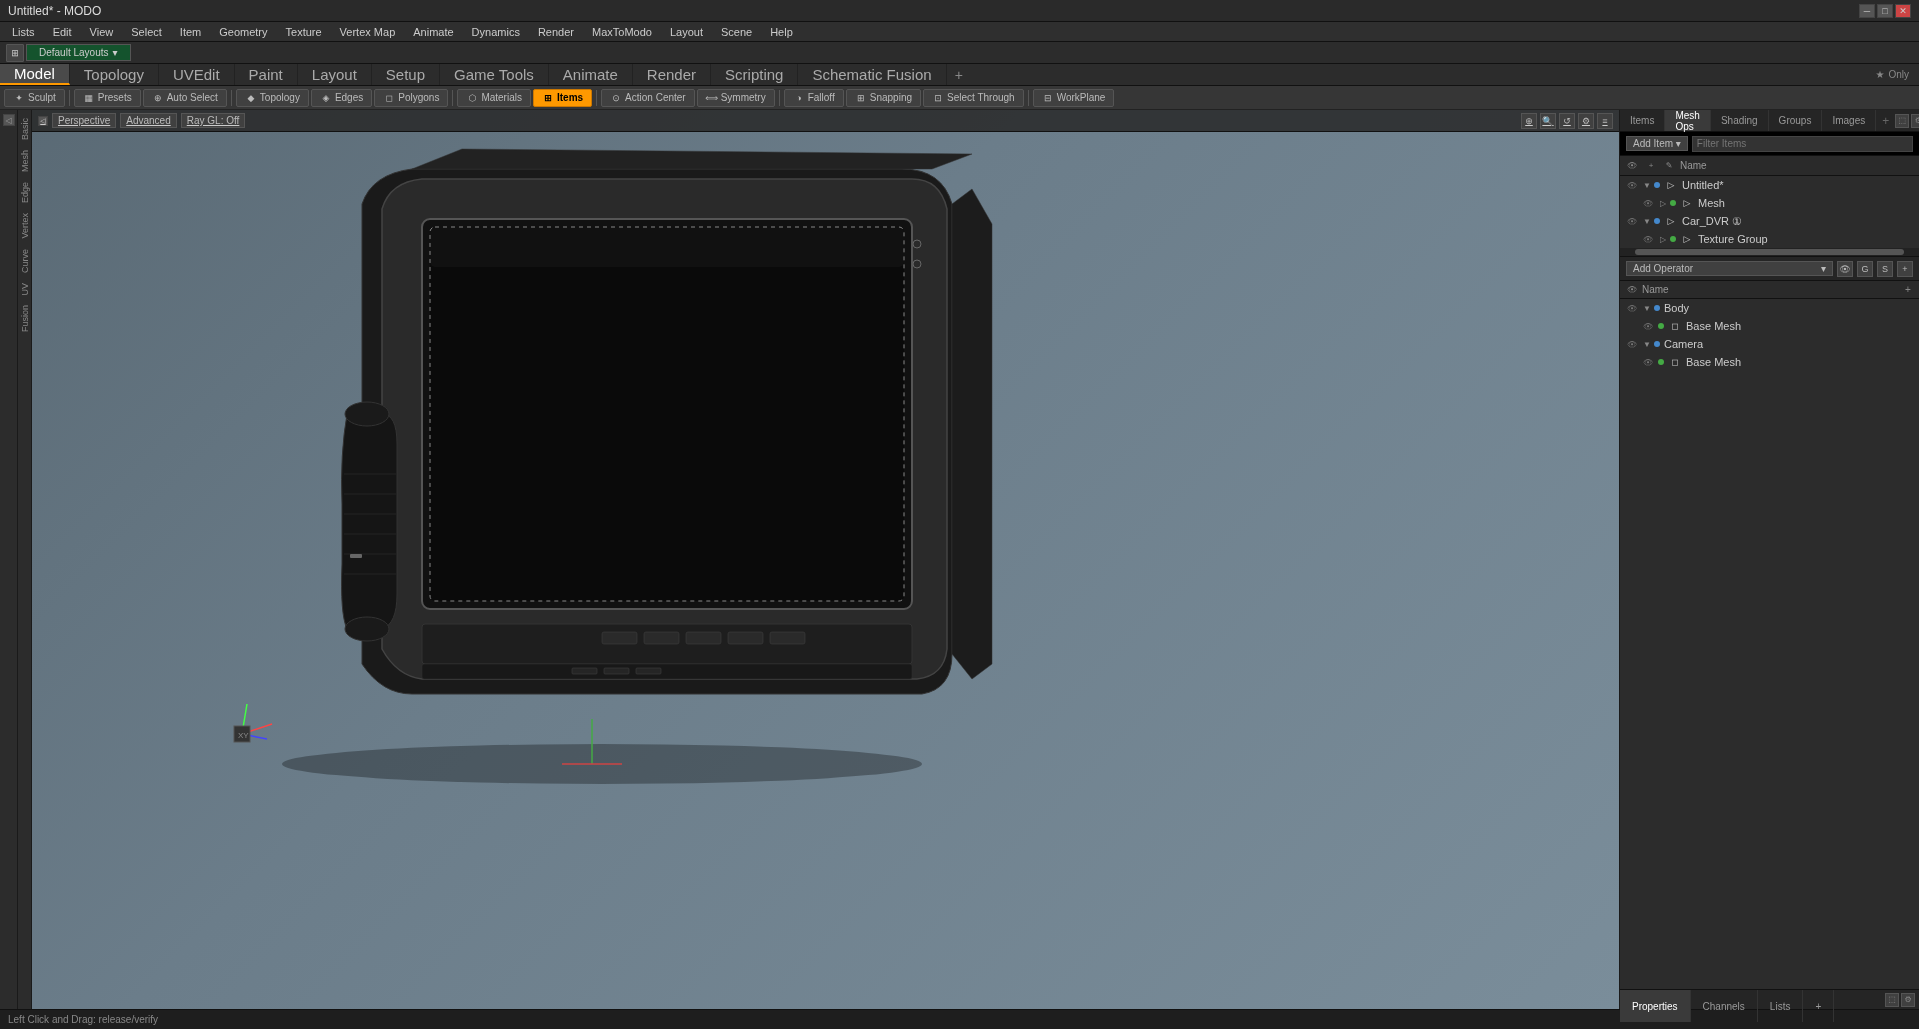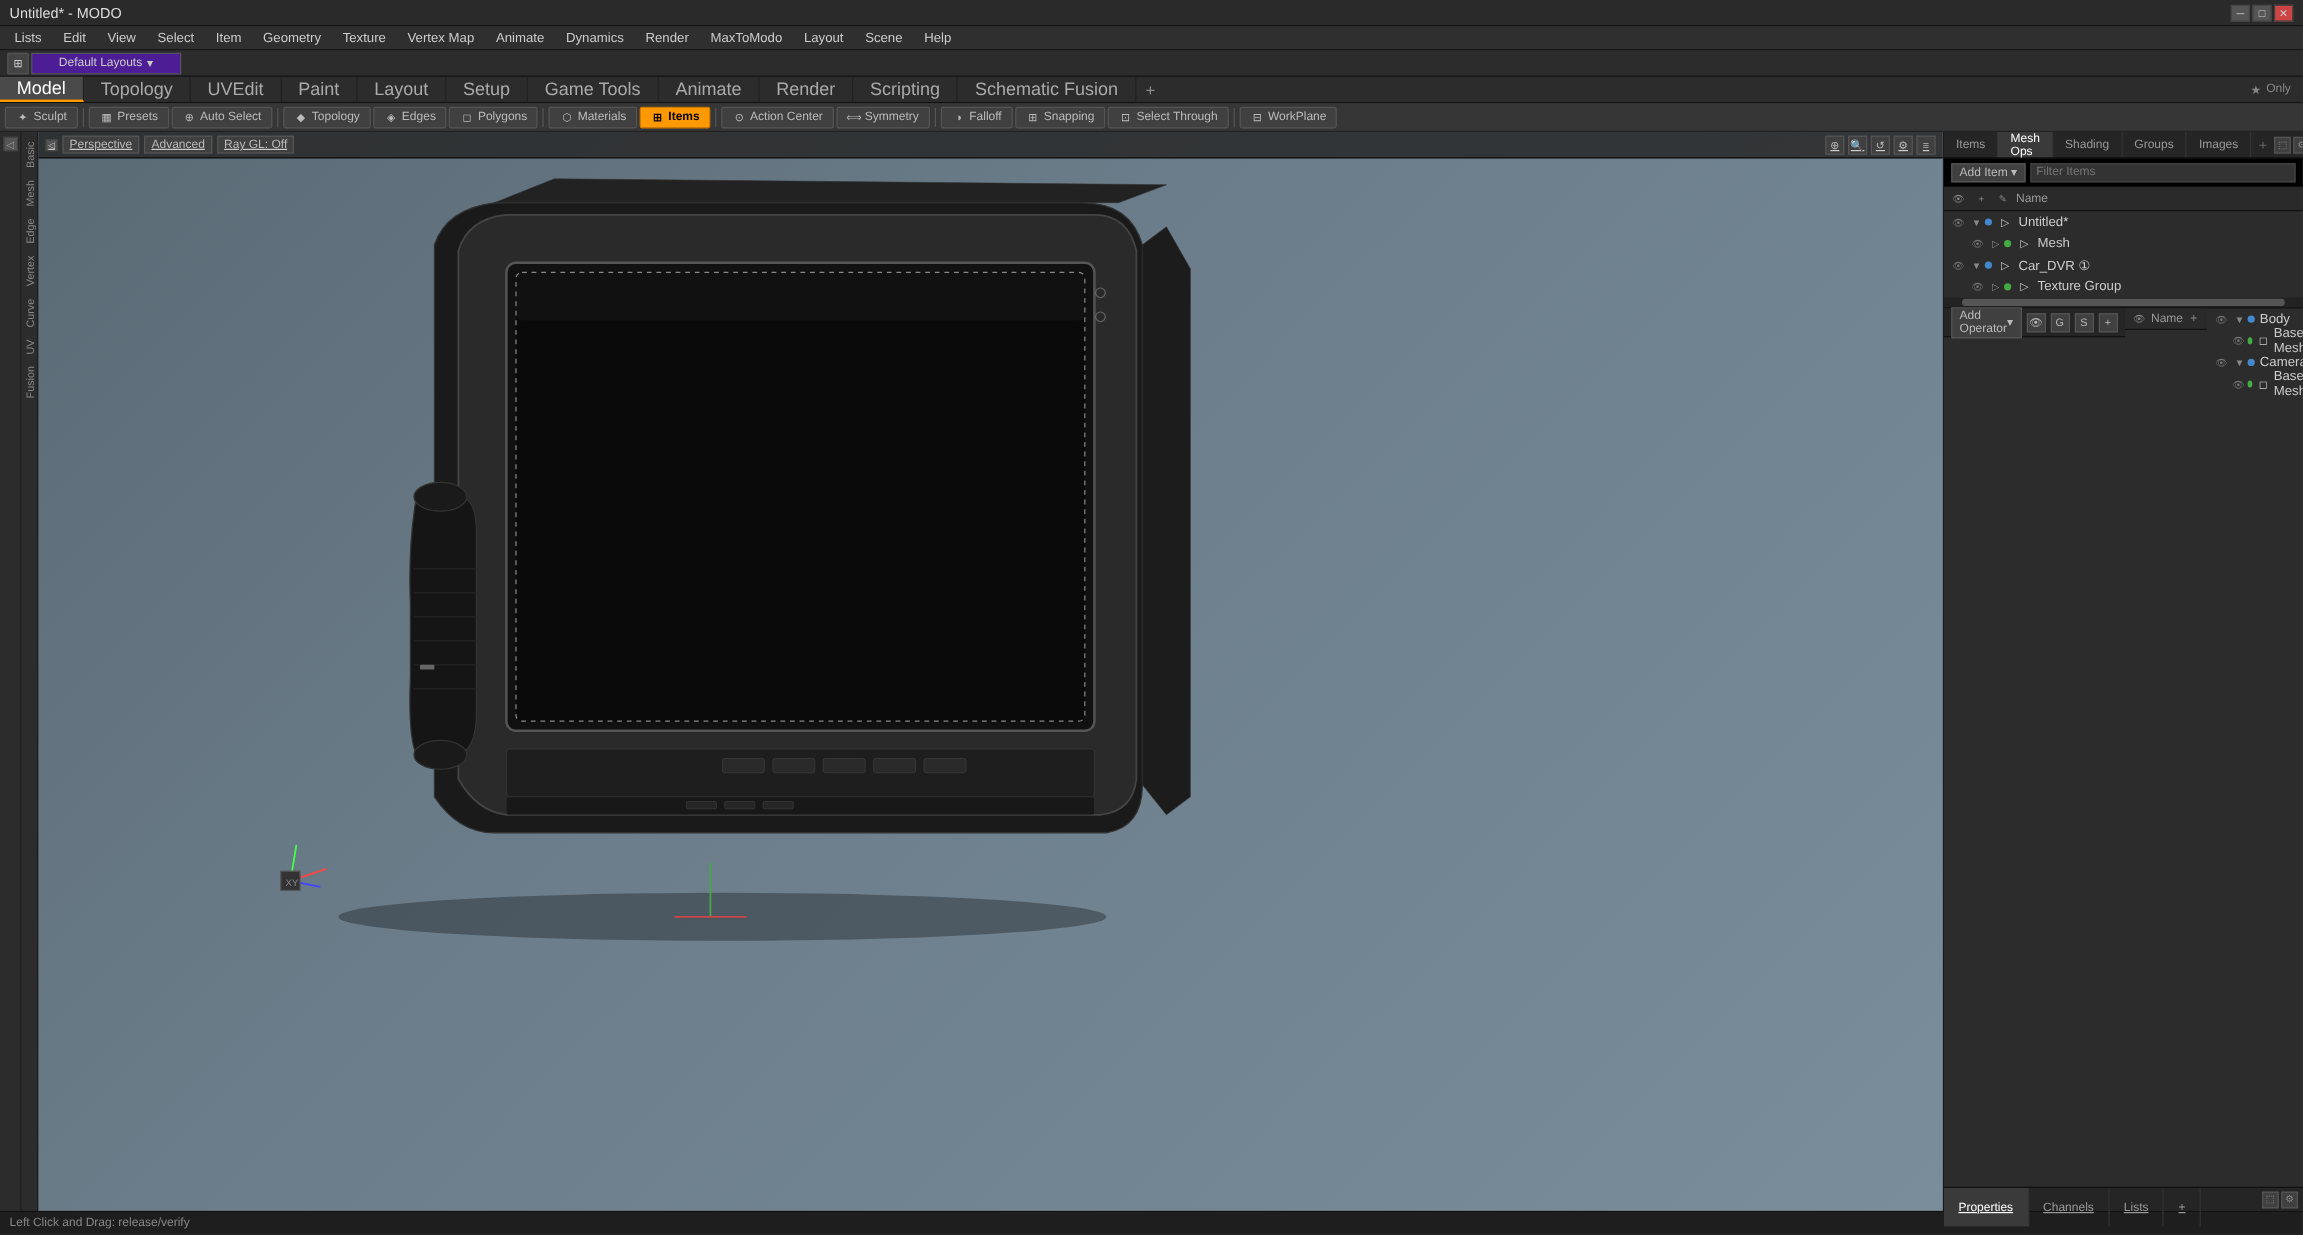--- a/index.html
+++ b/index.html
@@ -80,23 +80,23 @@
       background: #444;
       border: 1px solid #555;
       display: flex;
       align-items: center;
       justify-content: center;
       font-size: 9px;
       cursor: pointer;
       border-radius: 1px;
     }
     .layout-dropdown {
-      background: #4c1d95;
+      background: #14532d;
       border: 1px solid #555;
-      padding: 2px 22px;
+      padding: 2px 12px;
       font-size: 10px;
       color: #ccc;
       cursor: pointer;
       display: flex;
       align-items: center;
       gap: 4px;
     }
 
     
     #tab-bar {
@@ -471,21 +471,21 @@
       height: 6px;
       top: 1px;
       background: #555;
       border-radius: 3px;
     }
 
     
     #meshops-panel {
       flex: 1;
       display: flex;
-      flex-direction: row;
+      flex-direction: column;
     }
     #meshops-header {
       height: 24px;
       background: #252525;
       display: flex;
       align-items: center;
       padding: 0 6px;
       gap: 4px;
       border-bottom: 1px solid #111;
     }
@@ -548,21 +548,20 @@
       border-top: 1px solid #111;
     }
     .bp-tab {
       padding: 16px 12px;
       font-size: 10px;
       color: #999;
       cursor: pointer;
       display: flex;
       align-items: center;
       border-right: 1px solid #333;
-      text-decoration: underline;
     }
     .bp-tab.active { background: #3a3a3a; color: #fff; }
     .bp-icons {
       margin-left: auto;
       display: flex;
       align-items: center;
       gap: 2px;
       padding-right: 4px;
     }
 

